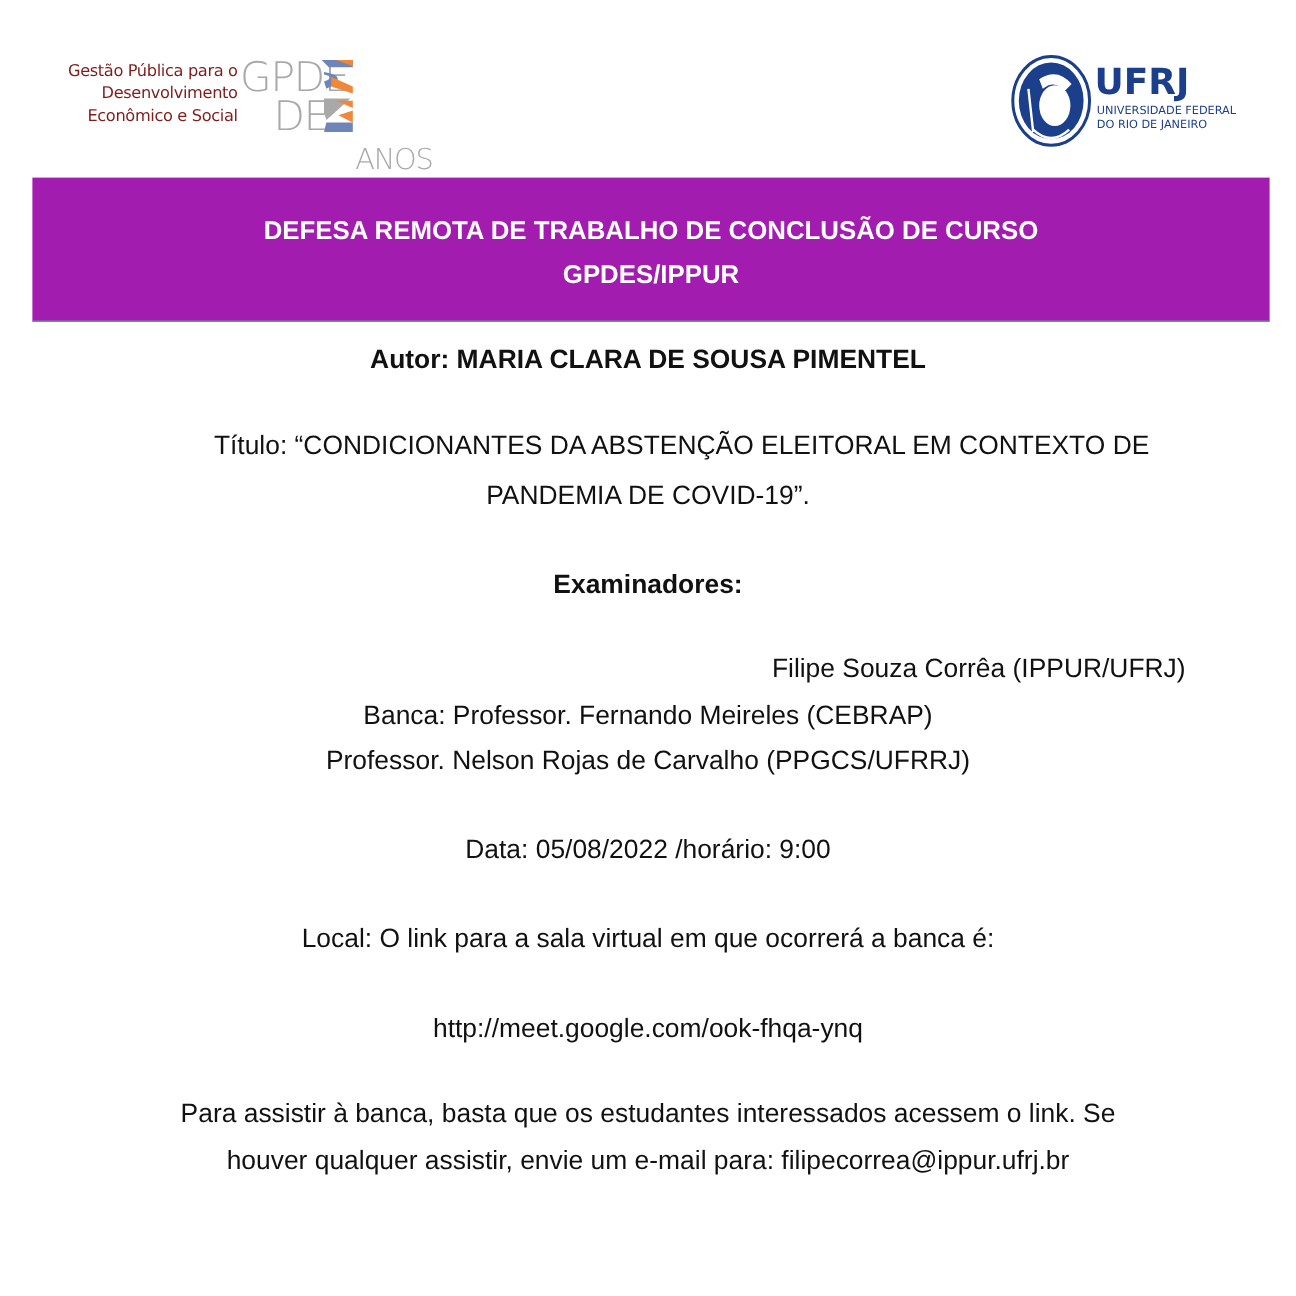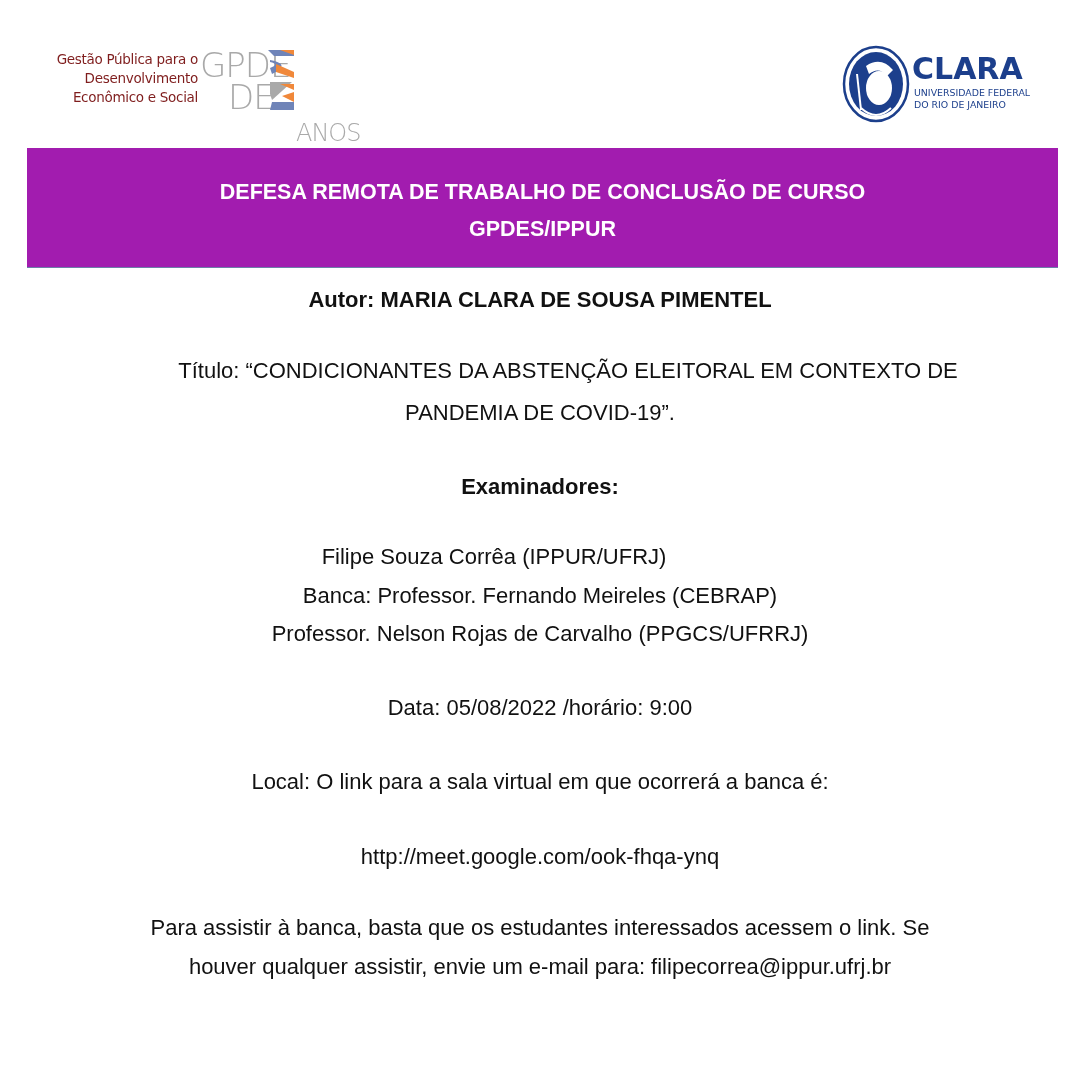--- a/index.html
+++ b/index.html
@@ -70,39 +70,39 @@
 <div class="abs ufrj-emblem">
   <svg width="70" height="82" viewBox="0 0 70 82">
     <ellipse cx="35" cy="40" rx="32" ry="37" fill="none" stroke="#1c3f8c" stroke-width="2.5"></ellipse>
     <ellipse cx="35" cy="40" rx="27" ry="32" fill="#1c3f8c"></ellipse>
     <ellipse cx="38" cy="44" rx="13" ry="17" fill="#ffffff"></ellipse>
     <path d="M25 22 Q40 12 52 26 L46 32 Q38 22 28 30 Z" fill="#ffffff"></path>
     <line x1="16" y1="30" x2="20" y2="66" stroke="#ffffff" stroke-width="2"></line>
     <path d="M20 64 Q35 78 50 64" fill="none" stroke="#ffffff" stroke-width="2"></path>
   </svg>
 </div>
-<div class="abs ufrj-title">CLARA</div>
+<div class="abs ufrj-title">UFRJ</div>
 <div class="abs ufrj-sub">
   <div>UNIVERSIDADE FEDERAL</div>
   <div>DO RIO DE JANEIRO</div>
 </div>
 
 <div class="abs banner">
   <div>DEFESA REMOTA DE TRABALHO DE CONCLUSÃO DE CURSO</div>
   <div>GPDES/IPPUR</div>
 </div>
 
 <div class="abs line bold" style="top:287px; left:0;">Autor: MARIA CLARA DE SOUSA PIMENTEL</div>
 
 <div class="abs line" style="top:358px;padding-left:28px;">Título: “CONDICIONANTES DA ABSTENÇÃO ELEITORAL EM CONTEXTO DE</div>
 <div class="abs line" style="top:400px;">PANDEMIA DE COVID-19”.</div>
 
 <div class="abs line bold" style="top:474px;">Examinadores:</div>
 
-<div class="abs line" style="top:544px; left:0; width:988px; text-align:center; box-sizing:border-box;">Filipe Souza Corrêa (IPPUR/UFRJ)</div>
+<div class="abs line" style="top:544px; left:0; width:988px; text-align:right; box-sizing:border-box;">Filipe Souza Corrêa (IPPUR/UFRJ)</div>
 <div class="abs line" style="top:583px;">Banca: Professor. Fernando Meireles (CEBRAP)</div>
 <div class="abs line" style="top:621px;">Professor. Nelson Rojas de Carvalho (PPGCS/UFRRJ)</div>
 
 <div class="abs line" style="top:695px;">Data: 05/08/2022 /horário: 9:00</div>
 
 <div class="abs line" style="top:769px;">Local: O link para a sala virtual em que ocorrerá a banca é:</div>
 
 <div class="abs line" style="top:844px;">http://meet.google.com/ook-fhqa-ynq</div>
 
 <div class="abs line" style="top:915px;">Para assistir à banca, basta que os estudantes interessados acessem o link. Se</div>

